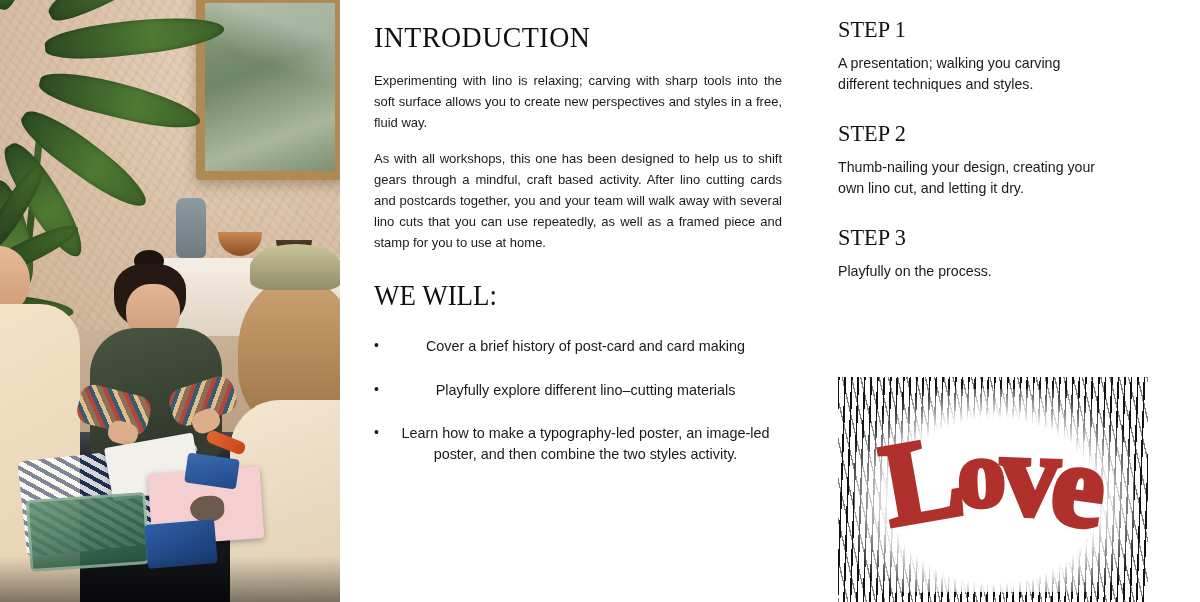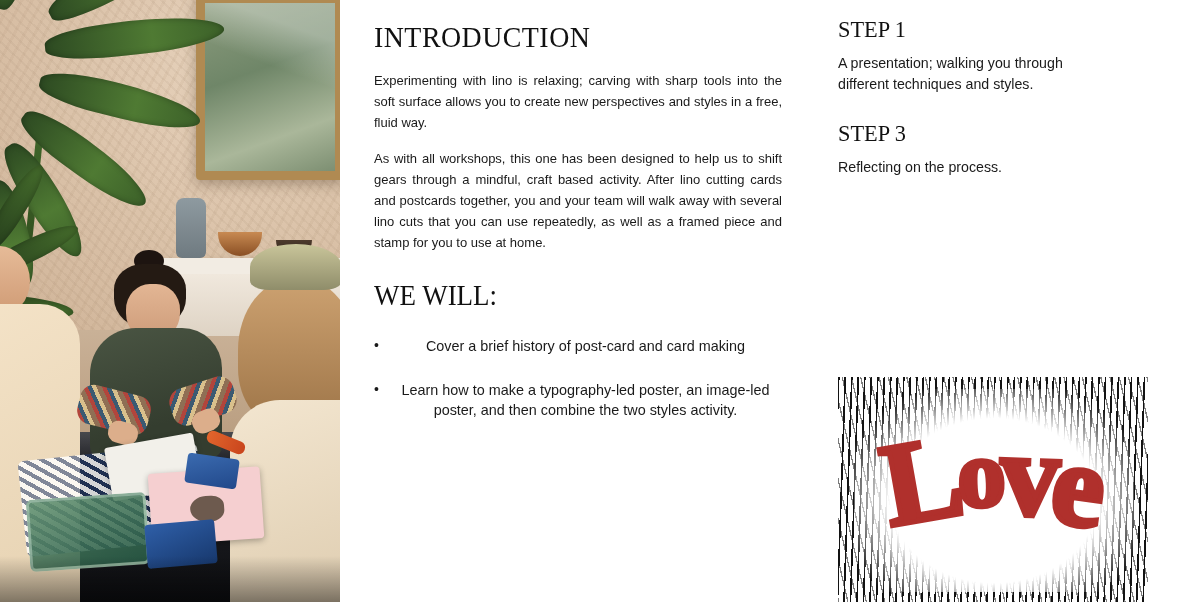--- a/index.html
+++ b/index.html
@@ -479,32 +479,37 @@
   </div>
 
   <div class="mid-col">
     <h2 class="section-title">INTRODUCTION</h2>
     <p class="body-p">Experimenting with lino is relaxing; carving with sharp tools into the soft surface allows you to create new perspectives and styles in a free, fluid way.</p>
     <p class="body-p">As with all workshops, this one has been designed to help us to shift gears through a mindful, craft based activity. After lino cutting cards and postcards together, you and your team will walk away with several lino cuts that you can use repeatedly, as well as a framed piece and stamp for you to use at home.</p>
 
     <h2 class="we-will">WE WILL:</h2>
     <ul class="bullets">
       <li>Cover a brief history of post-card and card making</li>
+      <li>Playfully explore different lino–cutting materials</li>
       <li>Learn how to make a typography-led poster, an image-led poster, and then combine the two styles activity.</li>
     </ul>
   </div>
 
   <div class="right-col">
     <div class="step-block s1">
       <h3 class="step-title">STEP 1</h3>
-      <p class="step-body">A presentation; walking you through different techniques and styles.</p>
+      <p class="step-body">A presentation; walking you carving different techniques and styles.</p>
+    </div>
+    <div class="step-block s2">
+      <h3 class="step-title">STEP 2</h3>
+      <p class="step-body">Thumb-nailing your design, creating your own lino cut, and letting it dry.</p>
     </div>
     <div class="step-block s3">
       <h3 class="step-title">STEP 3</h3>
-      <p class="step-body">Reflecting on the process.</p>
+      <p class="step-body">Playfully on the process.</p>
     </div>
 
     <div class="love-card">
       <div class="love-hatch"></div>
       <div class="love-inner-white"></div>
       <div class="love-word">
         <span class="l1">L</span><span class="l2">o</span><span class="l3">v</span><span class="l4">e</span>
       </div>
     </div>
   </div>

